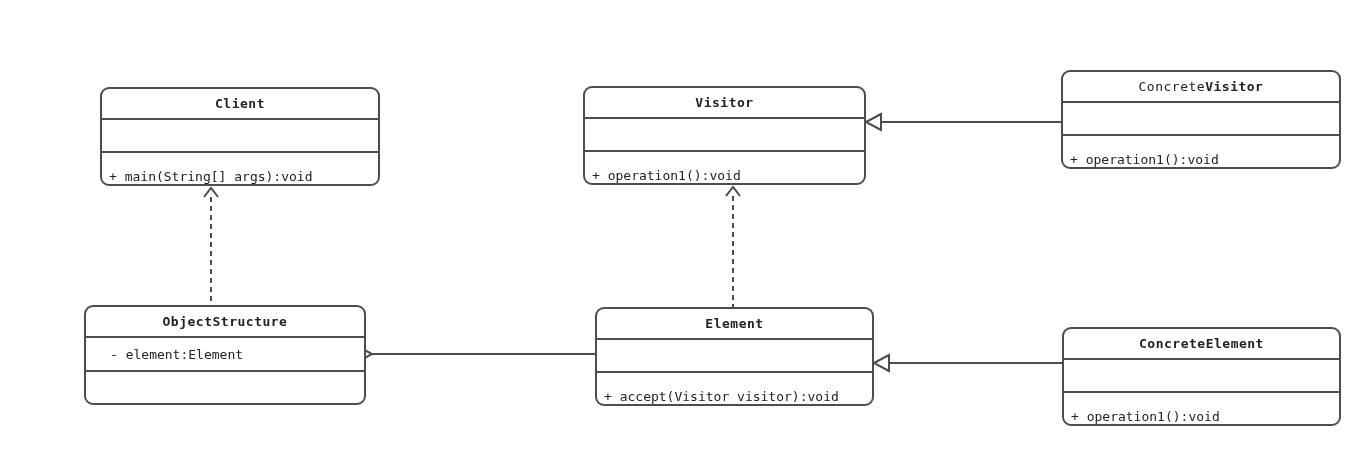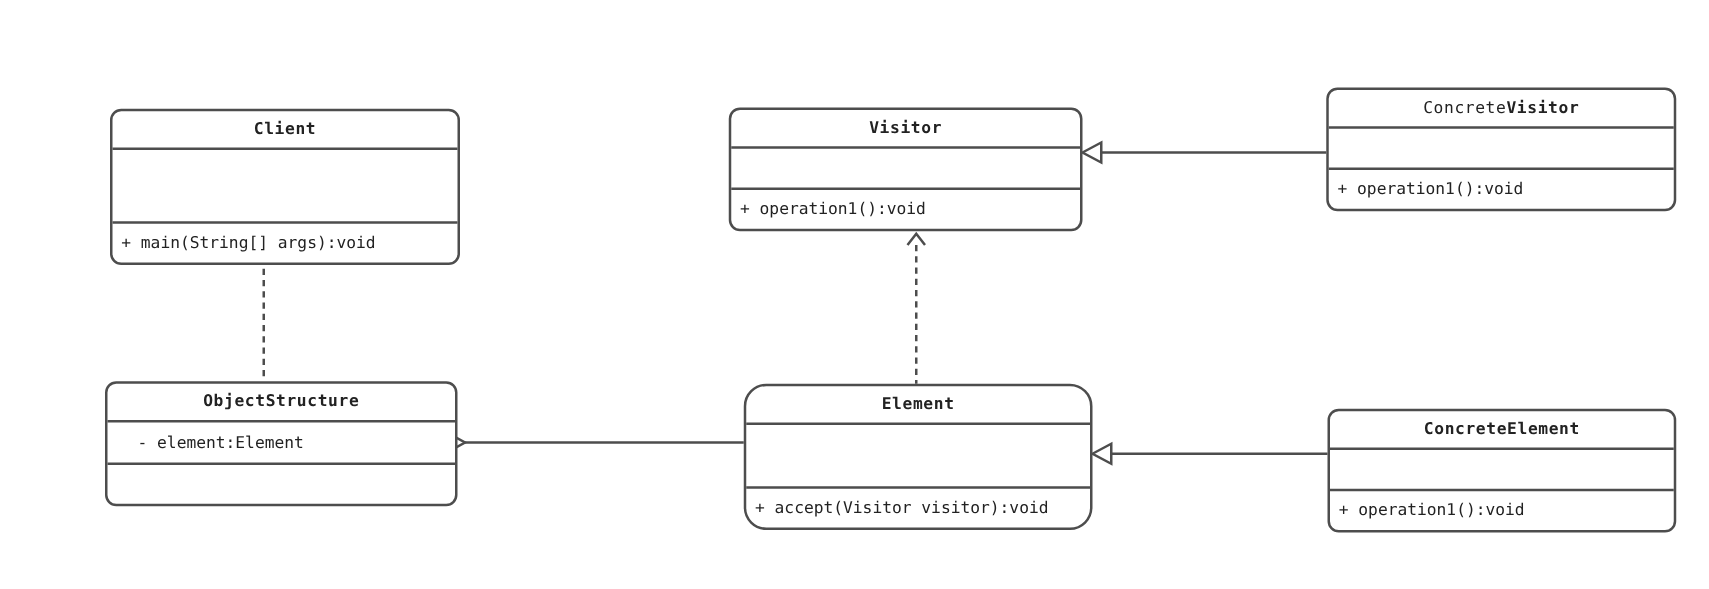--- a/index.html
+++ b/index.html
@@ -48,30 +48,30 @@
     flex: 1;
     border-bottom: 2px solid #4d4d4d;
     display: flex;
     align-items: center;
     padding: 0 24px;
     white-space: nowrap;
   }
   .uml-methods {
     height: 31px;
     display: flex;
-    align-items: center;
+    align-items: flex-end;
     padding: 0 7px;
     white-space: nowrap;
   }
   
-  .pos-client            { left:  88px; top:  87px; width: 280px; height:  125px; }
+  .pos-client            { left:  100px; top:  87px; width: 280px; height:  99px; }
   .pos-visitor           { left: 583px; top:  86px; width: 283px; height:  99px; }
   .pos-concrete-visitor  { left:1061px; top:  70px; width: 280px; height:  99px; }
   .pos-object-structure  { left:  68px; top: 305px; width: 282px; height: 100px; margin-left: 16px; }
-  .pos-element           { left: 595px; top: 307px; width: 279px; height:  117px; border-radius: 18px; }
+  .pos-element           { left: 595px; top: 307px; width: 279px; height:  99px; }
   .pos-concrete-element  { left:1062px; top: 313px; width: 279px; height:  99px; margin-top: 14px; }
 </style>
 </head>
 <body>
 
 <div class="canvas">
 
   <svg class="connector-layer" width="1367" height="471" viewBox="0 0 1367 471" stroke="#4d4d4d" stroke-width="2" fill="none">
 
     <g>

